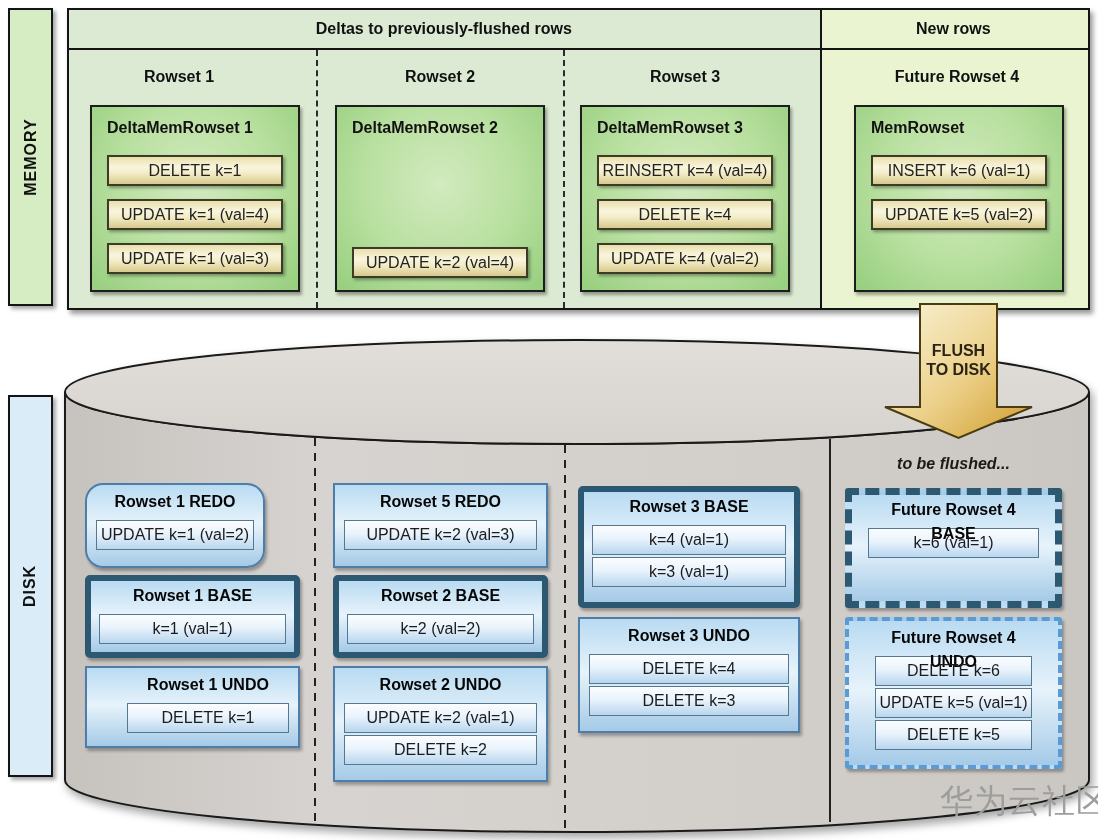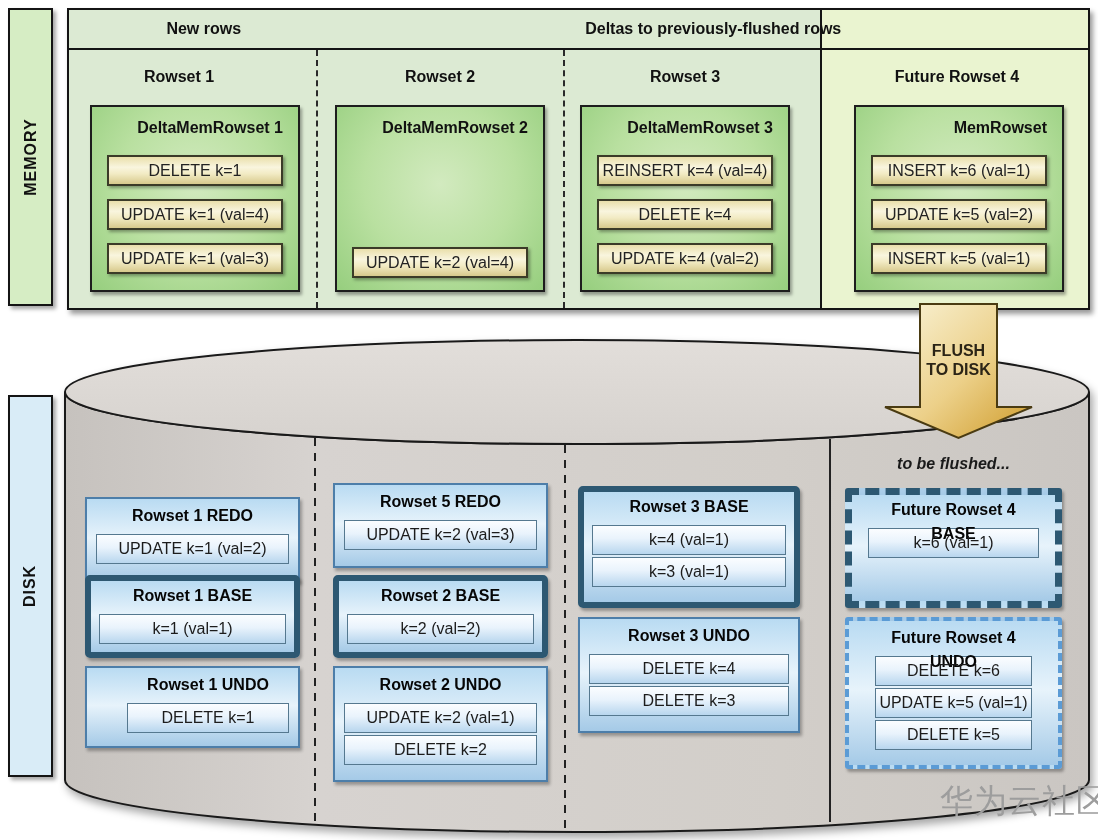--- a/index.html
+++ b/index.html
@@ -28,21 +28,21 @@
   .mem-header .hd.newrows{width:270px;}
   .vdash{position:absolute;top:40px;bottom:0;width:0;border-left:2px dashed #2a2a2a;}
   .col-title{position:absolute;top:58px;width:210px;text-align:center;font-weight:bold;font-size:16px;}
   .mem-green{
     position:absolute;top:95px;width:210px;height:187px;
     border:2px solid #1d1d1d;
     background:radial-gradient(ellipse at 50% 42%, #d2eabf 0%, #b9e0a0 52%, #96ce7e 100%);
     box-shadow:2px 3px 3px rgba(0,0,0,.35);
     padding:10px 15px;
   }
-  .mg-title{text-align:right;font-weight:bold;font-size:16px;height:22px;line-height:22px;}
+  .mg-title{text-align:left;font-weight:bold;font-size:16px;height:22px;line-height:22px;}
   .mg-ops{margin-top:16px;display:flex;flex-direction:column;gap:13px;}
   .mg-ops.bottom{position:absolute;left:15px;right:15px;bottom:12px;margin-top:0;}
   .mem-op{
     height:31px;display:flex;align-items:center;justify-content:center;font-size:16px;color:#222;
     border:2px solid #3b3b28;
     background:linear-gradient(180deg,#e9dfab 0%,#f9f5de 38%,#f2ebc4 62%,#d7c98c 100%);
     box-shadow:2px 2px 3px rgba(0,0,0,.35);
   }
   
   .flush-label{
@@ -83,22 +83,22 @@
 
 <div class="canvas">
 
   <div class="vbar mem">
     <span>MEMORY</span>
   </div>
 
   <div class="memory-panel">
     <div class="newrows-bg"></div>
     <div class="mem-header">
+      <div class="hd deltas">Deltas to previously-flushed rows</div>
       <div class="hd newrows">New rows</div>
-      <div class="hd deltas">Deltas to previously-flushed rows</div>
     </div>
     <div class="vdash" style="left:247px;"></div>
     <div class="vdash" style="left:494px;"></div>
 
     <div class="col-title" style="left:5px;">Rowset 1</div>
     <div class="col-title" style="left:266px;">Rowset 2</div>
     <div class="col-title" style="left:511px;">Rowset 3</div>
     <div class="col-title" style="left:783px;">Future Rowset 4</div>
 
     <div class="mem-green" style="left:21px;">
@@ -124,21 +124,20 @@
         <div class="mem-op">DELETE k=4</div>
         <div class="mem-op">UPDATE k=4 (val=2)</div>
       </div>
     </div>
 
     <div class="mem-green" style="left:785px;">
       <div class="mg-title">MemRowset</div>
       <div class="mg-ops">
         <div class="mem-op">INSERT k=6 (val=1)</div>
         <div class="mem-op">UPDATE k=5 (val=2)</div>
-        <div class="mem-op">INSERT k=5 (val=1)</div>
       </div>
     </div>
   </div>
 
   <div class="vbar disk">
     <span>DISK</span>
   </div>
 
   <svg class="svg-layer" viewBox="0 0 1098 840">
     <defs>
@@ -168,21 +167,21 @@
     <polygon points="920,304 997,304 997,407 1032,407 958.5,438 885,407 920,407" fill="url(#arrowGold)" stroke="#4a3b12" stroke-width="2"></polygon>
   </svg>
 
   <div class="flush-label">
     <div>FLUSH</div>
     <div>TO DISK</div>
   </div>
 
   <div class="tbf-label">to be flushed...</div>
 
-  <div class="disk-box" style="left:85px;top:497px;width:215px;height:85px;">
+  <div class="disk-box" style="left:85px;top:483px;width:180px;height:85px;border-radius:18px;">
     <div class="db-title">Rowset 1 REDO</div>
     <div class="disk-op">UPDATE k=1 (val=2)</div>
   </div>
   <div class="disk-box base" style="left:85px;top:575px;width:215px;height:83px;">
     <div class="db-title">Rowset 1 BASE</div>
     <div class="disk-op">k=1 (val=1)</div>
   </div>
   <div class="disk-box" style="left:85px;top:666px;width:215px;height:82px;padding-left:40px;">
     <div class="db-title">Rowset 1 UNDO</div>
     <div class="disk-op">DELETE k=1</div>

